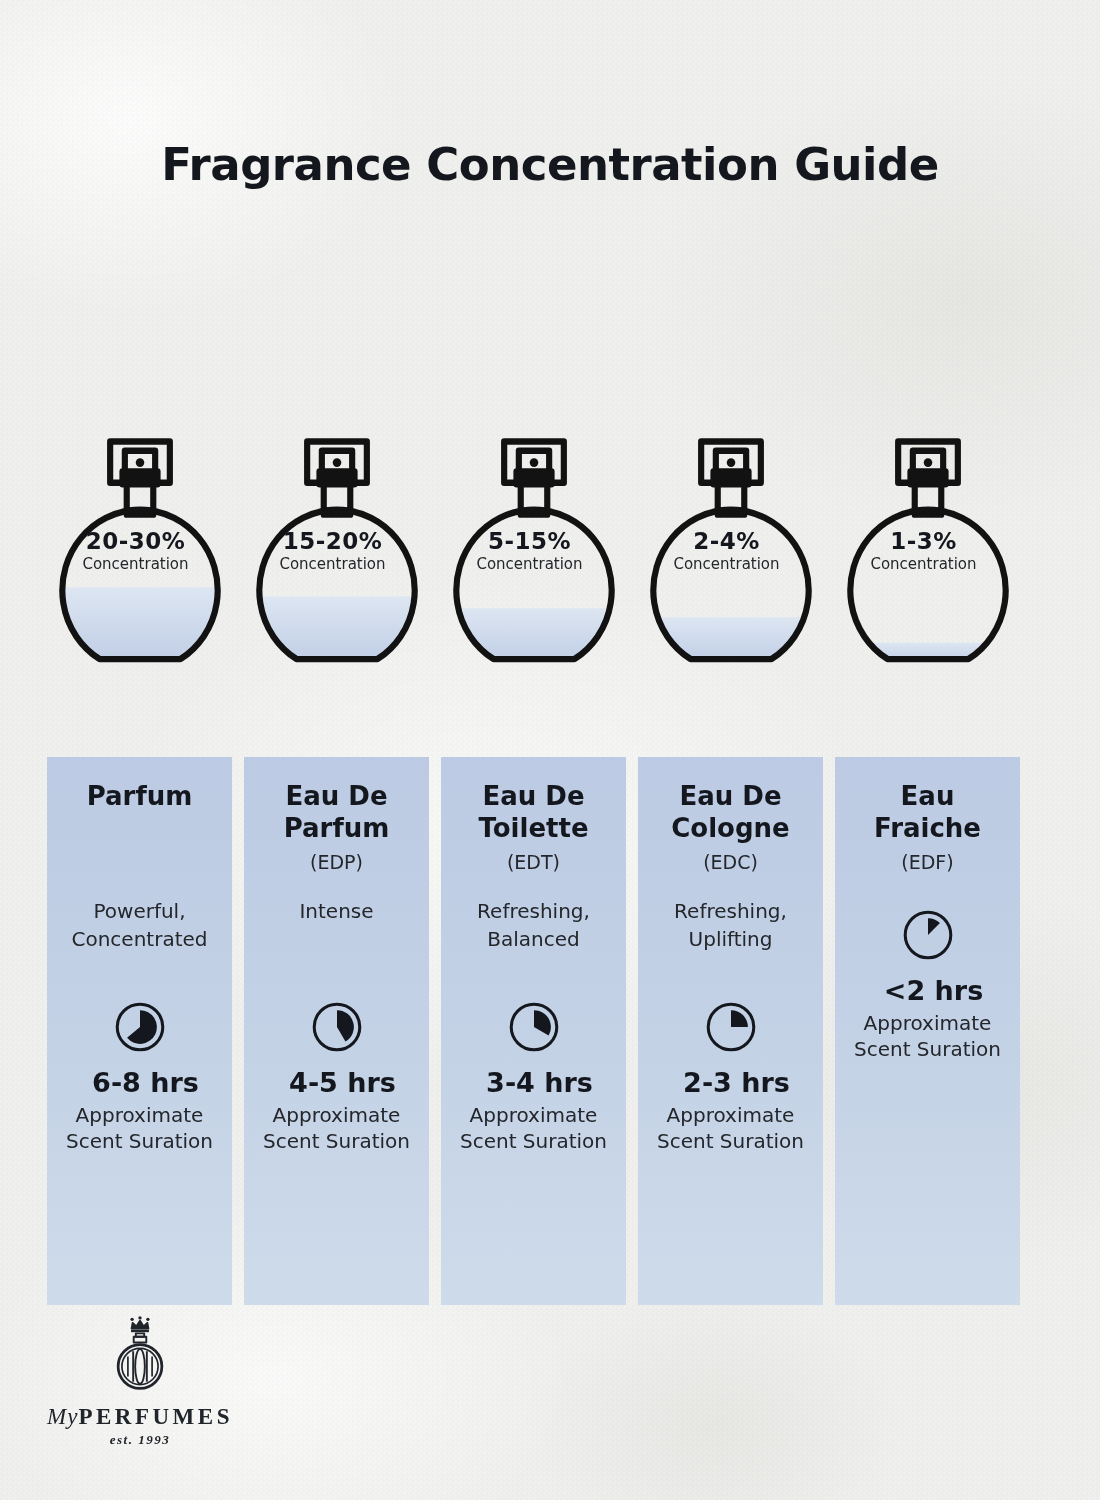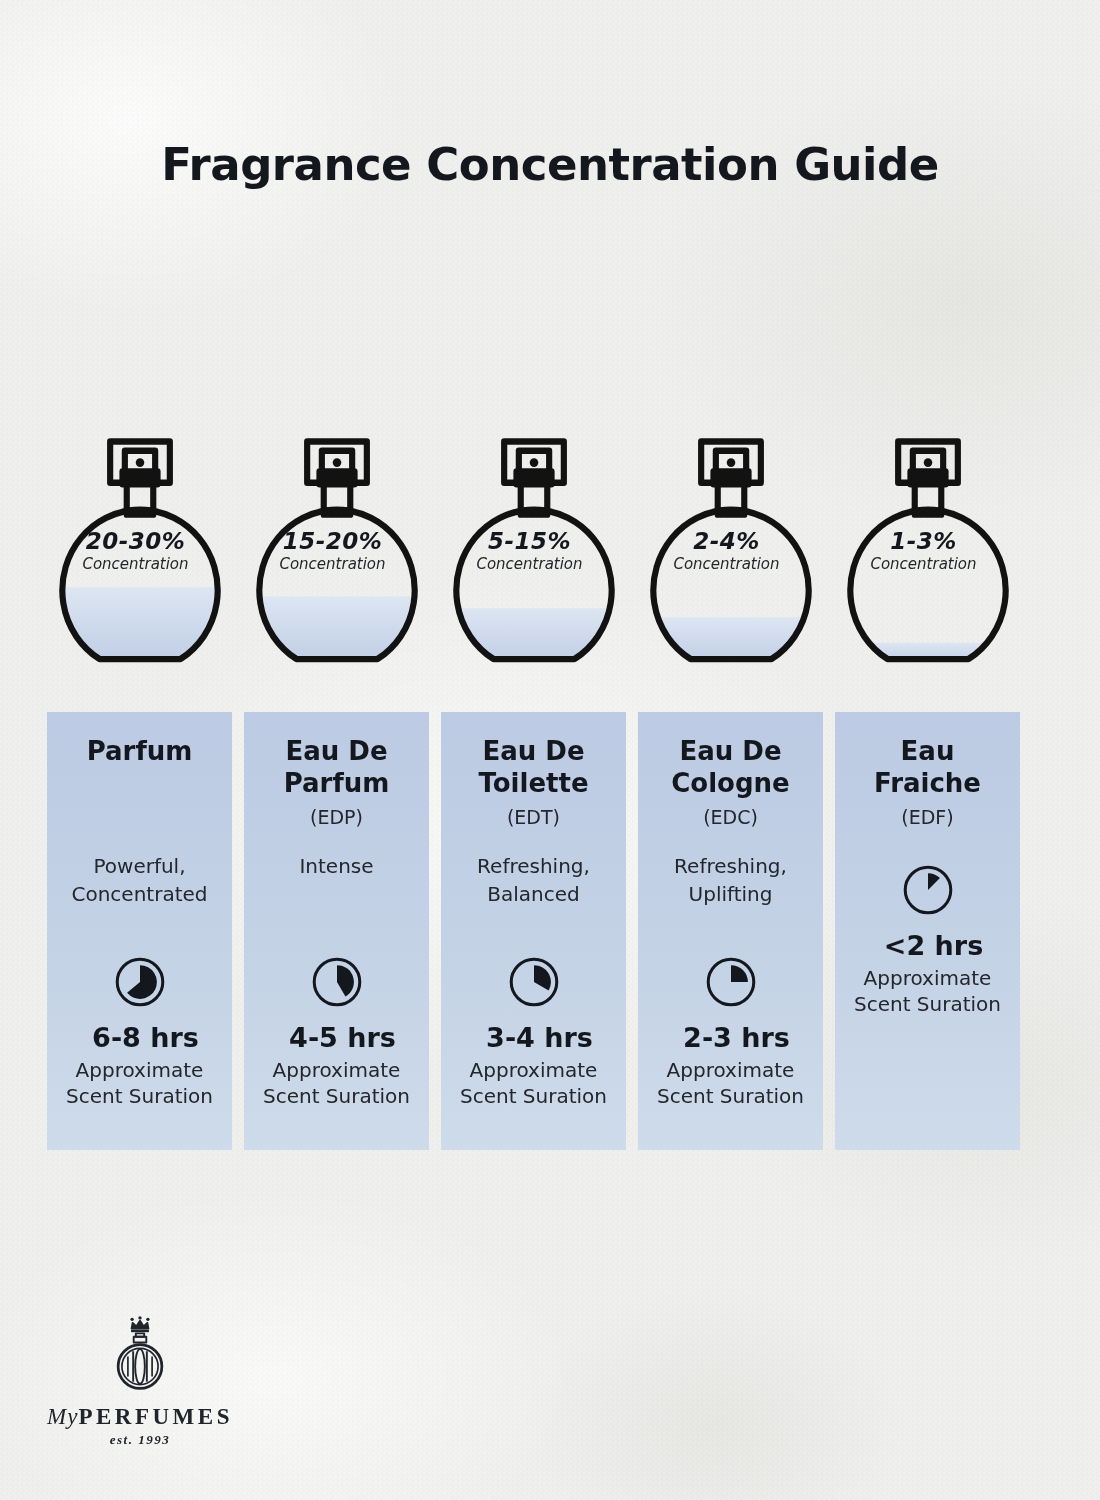--- a/index.html
+++ b/index.html
@@ -36,27 +36,28 @@
     font-size:45px;font-weight:800;letter-spacing:-.5px;color:var(--text-dark);
   }
   .bottles-row,.columns-row{
     position:absolute;left:47px;width:973px;
     display:grid;grid-template-columns:repeat(5,1fr);gap:12px;
   }
   .bottles-row{top:438px;}
   .columns-row{top:712px;}
   .bottle{position:relative;width:180px;height:226px;margin:0 auto;}
   .bottle svg{display:block;width:180px;height:226px;}
-  .bottle-label{position:absolute;left:0;right:8px;top:90px;text-align:center;color:var(--text-dark);font-style:italic;}
+  .bottle-label{position:absolute;left:0;right:8px;top:90px;text-align:center;color:var(--text-dark);}
   .b-range{font-size:23px;font-weight:800;letter-spacing:.5px;}
   .b-conc{font-size:15px;margin-top:1px;color:var(--text-body);}
   .col{
-    height:438px;padding-top:24px;text-align:center;
+    height:548px;padding-top:24px;text-align:center;
     background:linear-gradient(180deg,var(--column-bg-top) 0%,#c4d2e6 55%,var(--column-bg-bottom) 100%);
     color:var(--text-dark);
+    margin-top:45px;
   }
   .col-head{height:116px;}
   .col-name{font-size:26px;font-weight:800;line-height:1.22;white-space:pre-line;}
   .col-abbr{font-size:19px;margin-top:7px;color:var(--text-body);font-weight:400;}
   .col-traits{height:92px;font-size:20px;line-height:1.42;white-space:pre-line;color:var(--text-body);}
   .clock{width:54px;height:54px;margin:11px auto 0;}
   .clock svg{display:block;width:54px;height:54px;}
   .col-duration{margin-top:13px;font-size:27px;font-weight:800;padding-left:12px;}
   .col-caption{margin-top:5px;font-size:20px;line-height:1.28;white-space:pre-line;color:var(--text-body);}
   .brand{position:absolute;left:40px;top:1316px;width:200px;text-align:center;color:#20242b;}

